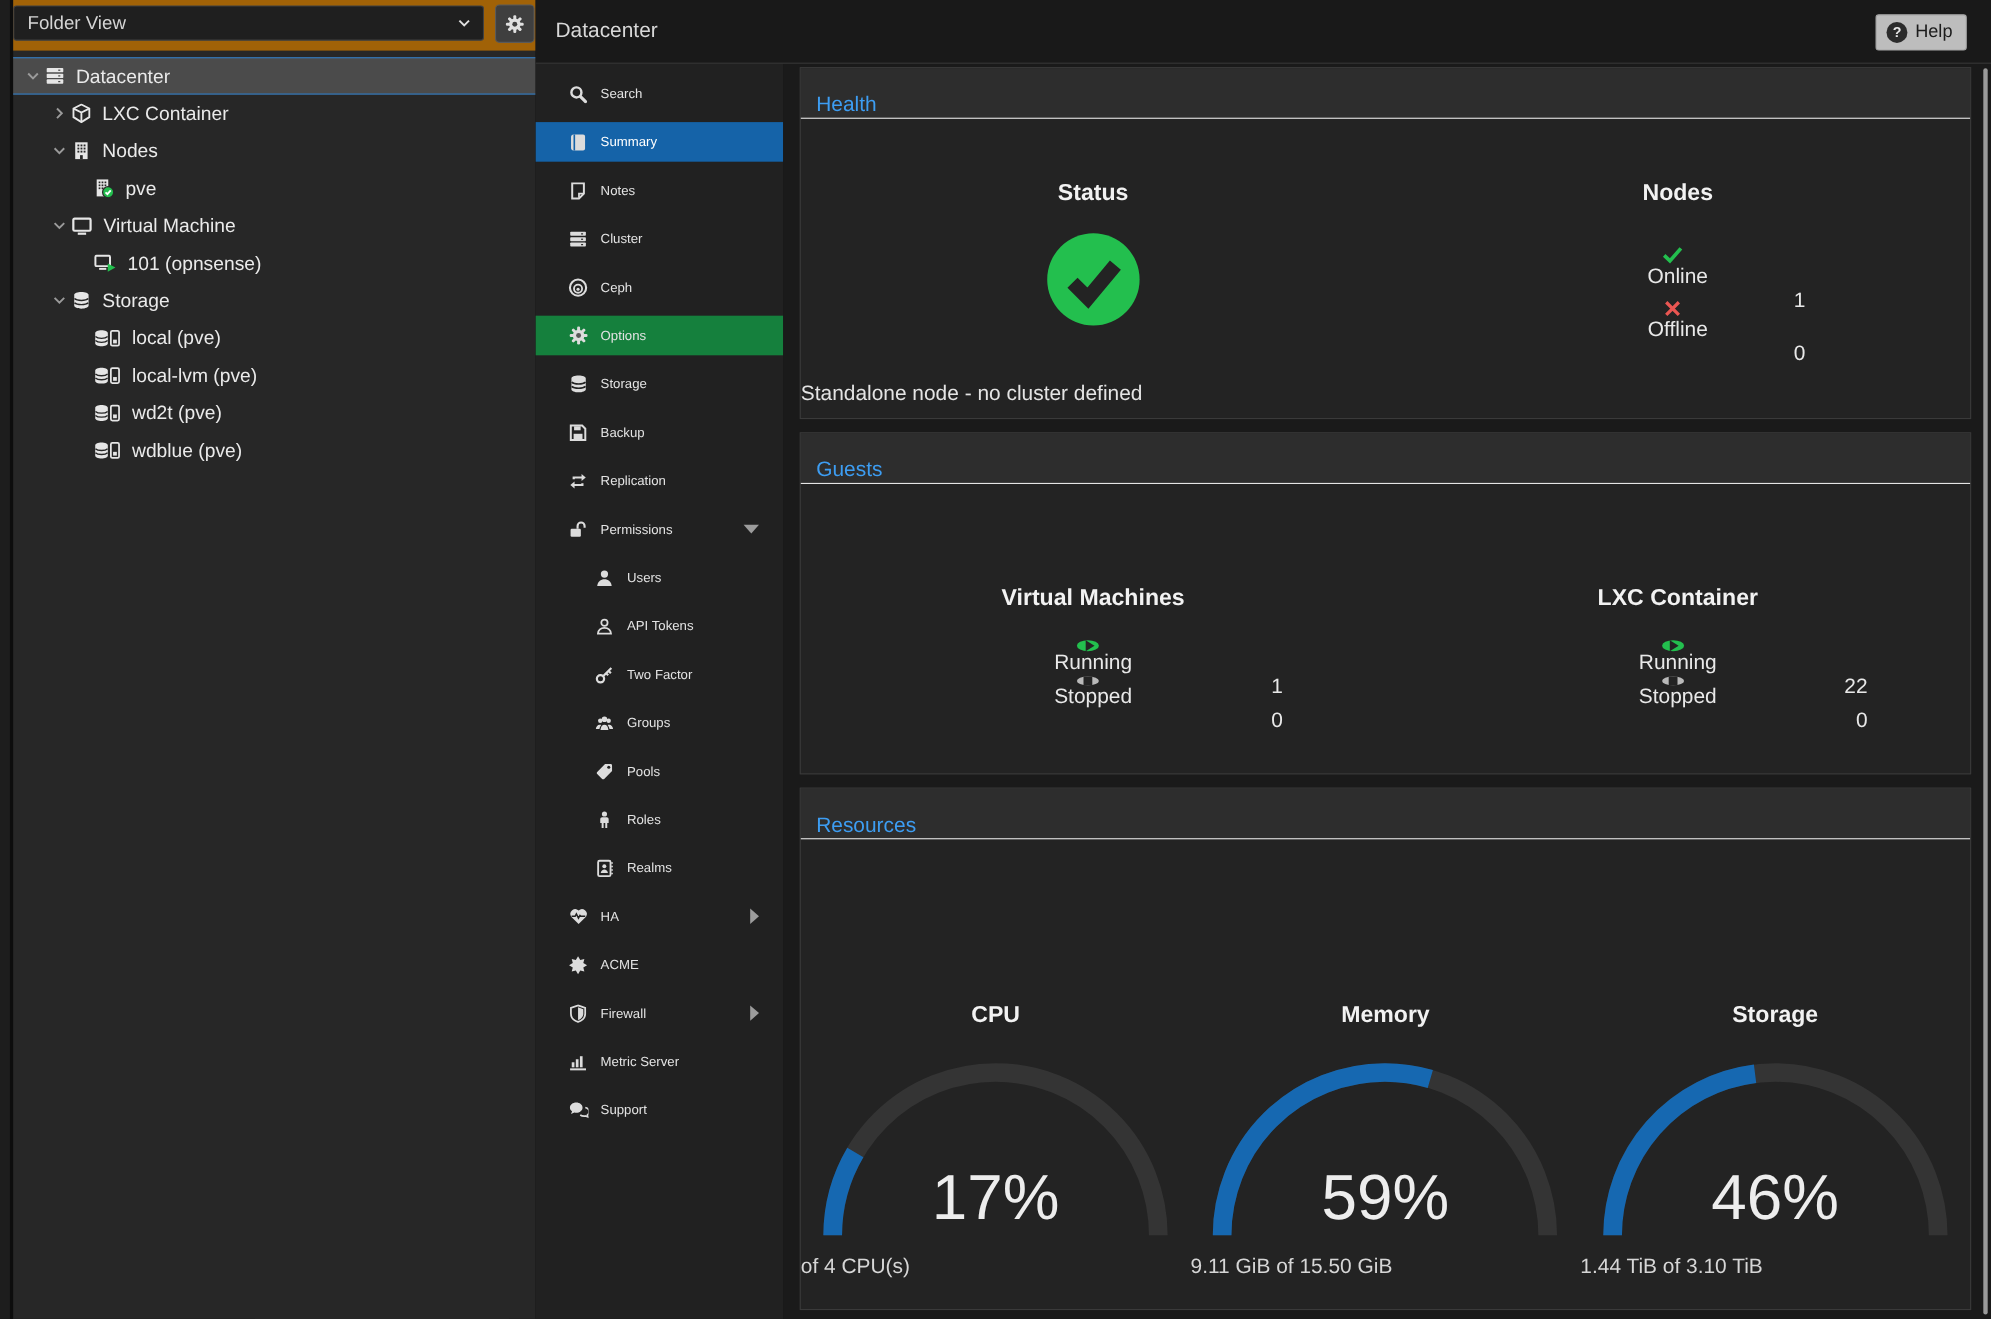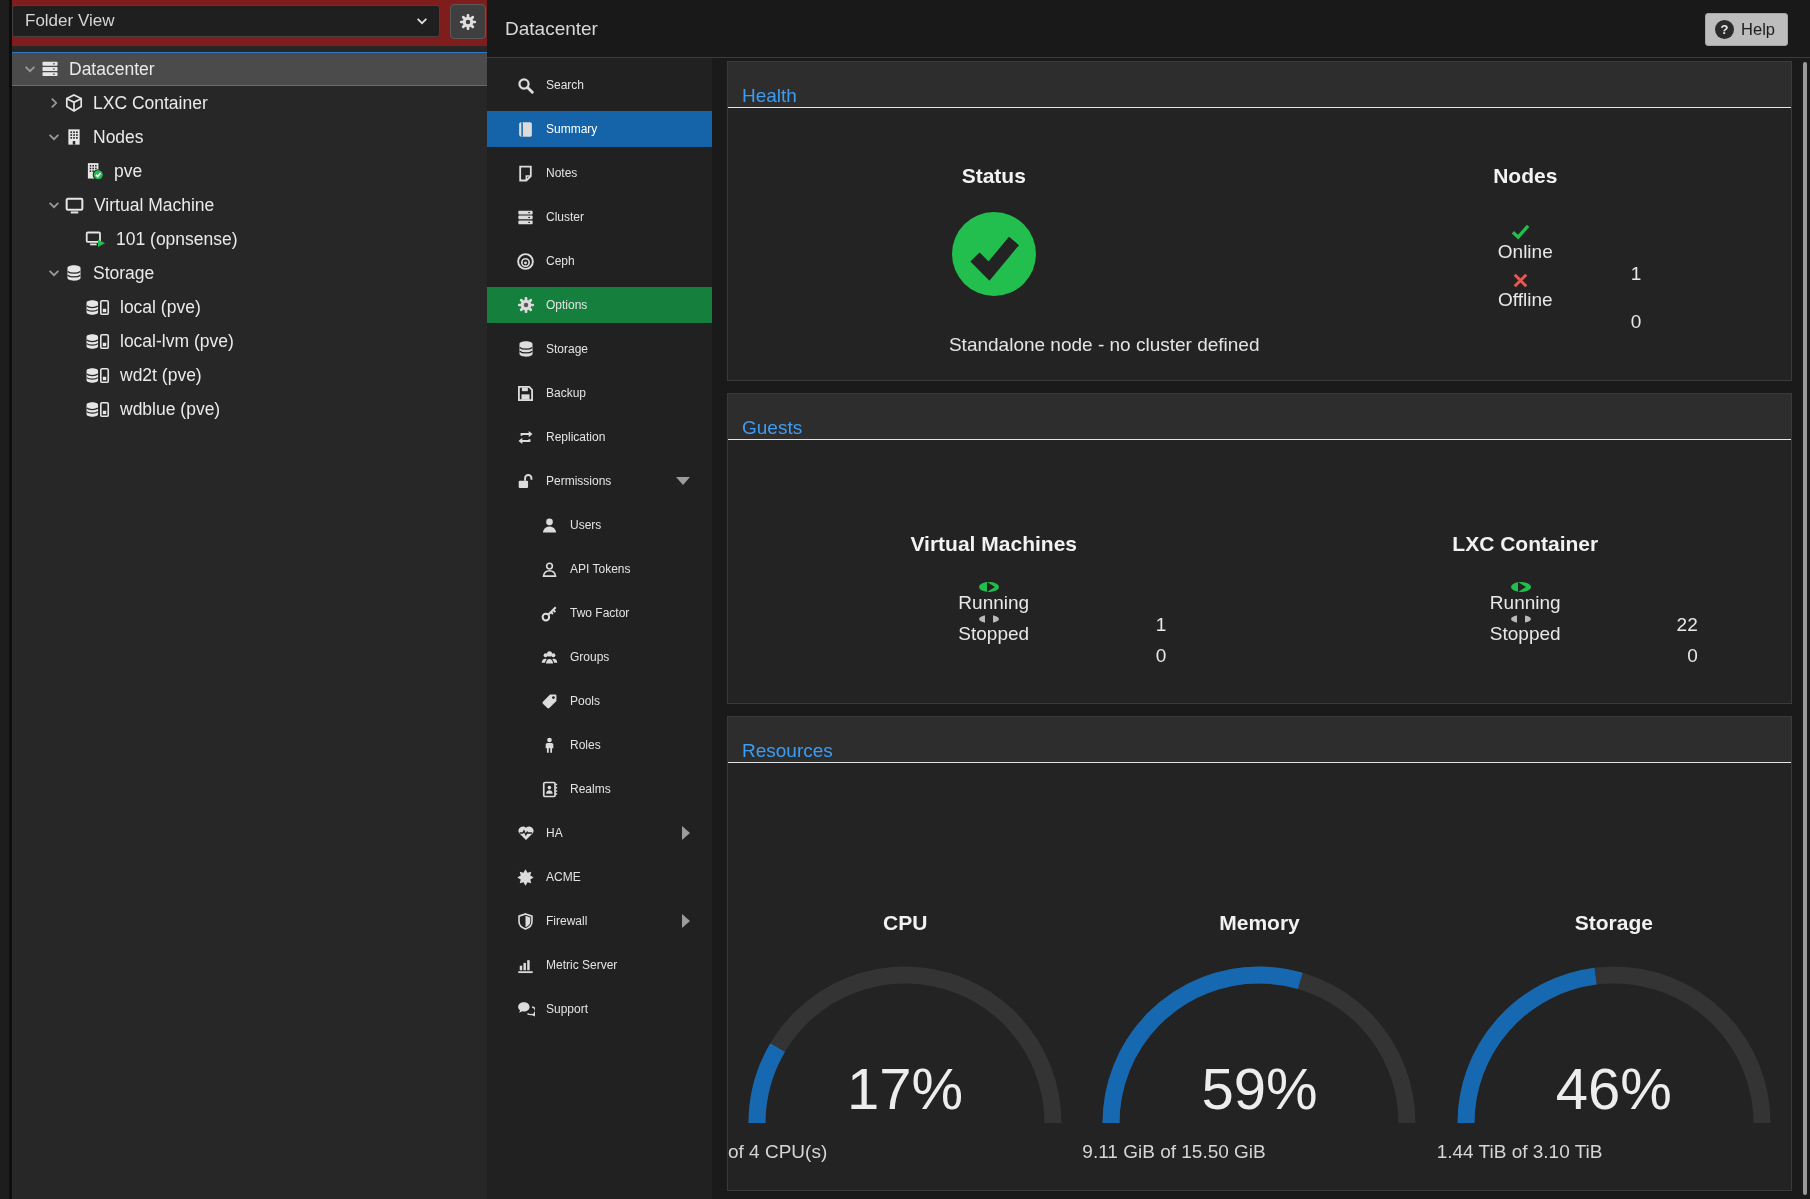--- a/index.html
+++ b/index.html
@@ -2,21 +2,21 @@
 <html><head>
 <meta charset="utf-8">
 <style>
   html,body{margin:0;padding:0;background:#0c0c0c;}
   #stage{position:relative;width:1810px;height:1199px;background:#141414;overflow:hidden;
          font-family:"Liberation Sans",sans-serif;color:#e0e0e0;-webkit-font-smoothing:antialiased;}
   
   .left-strip{position:absolute;left:0;top:0;width:9px;height:100%;background:#1d1d1d;border-right:3px solid #0d0d0d;}
   
   .tree-panel{position:absolute;left:12px;top:0;width:475px;height:100%;background:#272727;--hole:#272727;}
-  .tree-topbar{position:absolute;top:0;left:0;right:0;height:46px;background:#7f1d1d;}
+  .tree-topbar{position:absolute;top:0;left:0;right:0;height:46px;background:#a16207;}
   .combo{position:absolute;left:0;top:5px;width:426px;height:30px;background:#1f1f1f;border:1px solid #414141;border-radius:3px;display:flex;align-items:center;cursor:pointer;}
   .combo-label{padding-left:12px;font-size:17px;color:#d5d5d5;}
   .combo-caret{margin-left:auto;margin-right:10px;display:flex;}
   .gear-btn{position:absolute;left:438px;top:4px;width:34px;height:33px;background:#3f3f3f;--hole:#3f3f3f;border:1px solid #5a5a5a;border-radius:4px;display:flex;align-items:center;justify-content:center;cursor:pointer;}
   .tree-list{position:absolute;top:52px;left:0;right:0;}
   .tree-row{height:34px;display:flex;align-items:center;font-size:17.5px;color:#eaeaea;cursor:pointer;box-sizing:border-box;}
   .tree-row.selected{background:#4b4b4b;--hole:#4b4b4b;border-top:1px solid #2e7ac2;border-bottom:1px solid #2e7ac2;}
   .expander{width:15px;margin-right:4px;display:flex;align-items:center;justify-content:center;color:#9a9a9a;}
   .tree-icon{display:flex;align-items:center;margin-right:10px;color:#e6e6e6;}
   .lvl0{padding-left:10px;}.lvl1{padding-left:34px;}.lvl2{padding-left:73px;}
@@ -42,21 +42,21 @@
   .section{border:1px solid #3a3a3a;background:#232323;margin-bottom:12px;}
   .section-header{height:45px;background:#2d2d2d;display:flex;align-items:flex-end;padding-left:14px;border-bottom:1px solid #e5e5e5;}
   .section-title{font-size:19px;color:#3d9df2;}
   .cols{display:flex;}
   .col{flex:1;position:relative;}
   .col-heading{text-align:center;font-size:21px;font-weight:bold;color:#f2f2f2;}
   
   .health-body{height:272px;}
   .health-body .col-heading{margin-top:56px;}
   .status-circle{width:84px;height:84px;border-radius:50%;background:#23bf4e;margin:24px auto 0;display:flex;align-items:center;justify-content:center;}
-  .status-msg{text-align:right;font-size:19px;color:#e4e4e4;margin-top:38px;}
+  .status-msg{text-align:left;font-size:19px;color:#e4e4e4;margin-top:52px;}
   .node-rows{width:232px;margin:34px auto 0;}
   .stat-row{display:flex;align-items:center;height:50px;font-size:19px;color:#e8e8e8;flex-direction:column;}
   .stat-ico{display:flex;align-items:center;margin-right:9px;}
   .stat-val{margin-left:auto;}
   
   .guests-body{height:263px;}
   .guests-body .col-heading{margin-top:92px;}
   .guest-rows{width:345px;margin:26px auto 0;}
   .guest-rows .stat-row{height:33px;}
   .play-circle{width:20px;height:20px;border-radius:50%;background:#23bf4e;display:flex;align-items:center;justify-content:center;}

